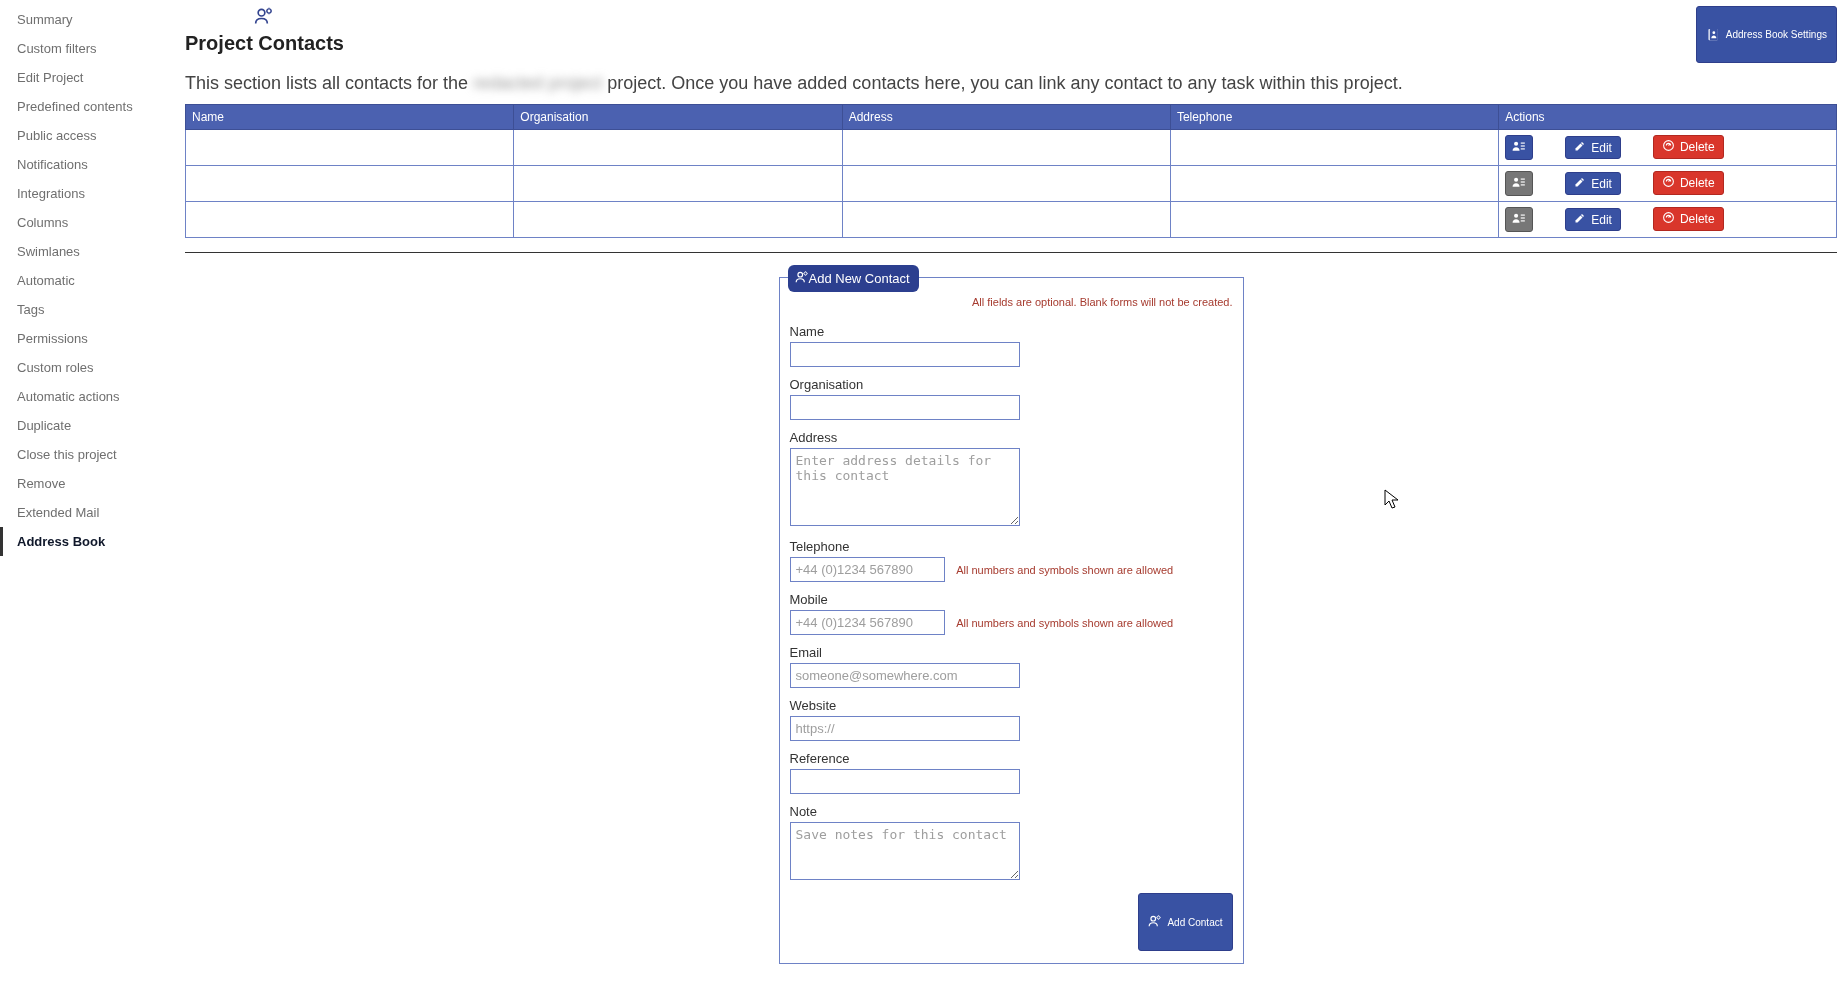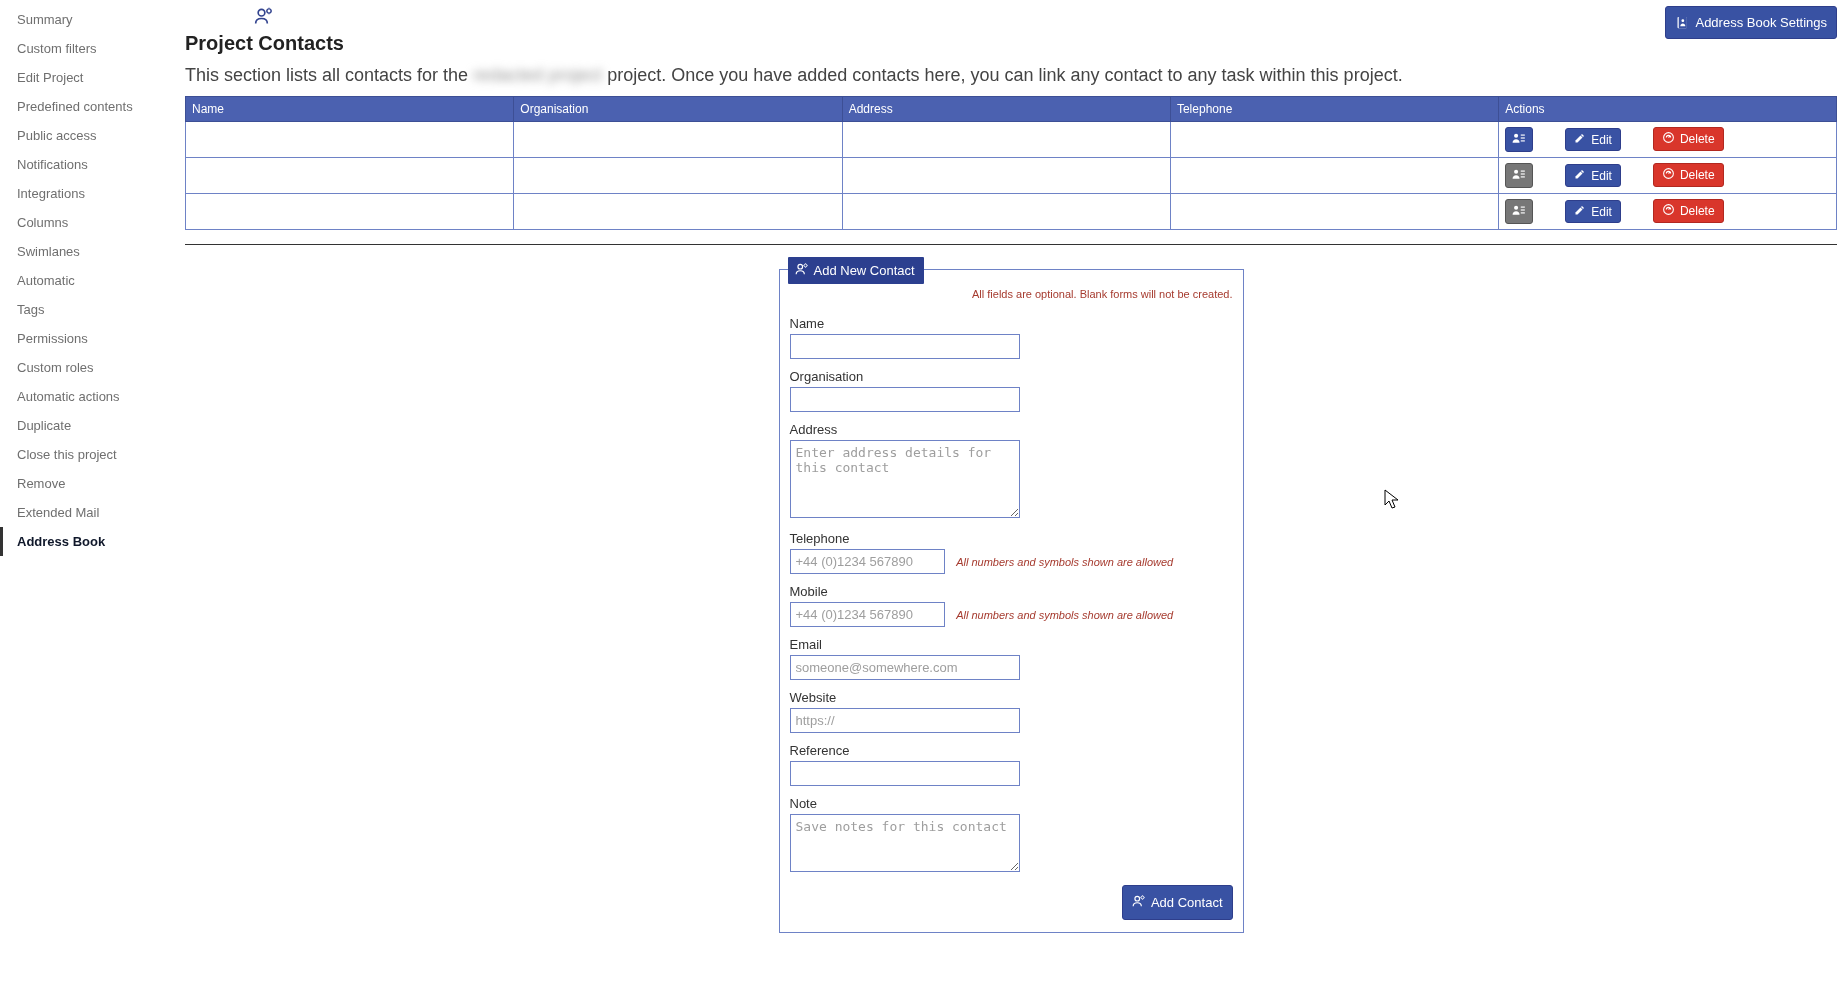--- a/index.html
+++ b/index.html
@@ -29,21 +29,21 @@
   }
   .topbar {
     display:flex; justify-content:space-between; align-items:flex-start;
   }
   .page-title-wrap { display:flex; align-items:center; gap:6px;flex-direction:column; }
   .page-title { font-size:20px; font-weight:bold; color:#222; }
   .icon-gear svg, .icon-book svg, .icon-pencil svg, .icon-delete svg, .icon-plus svg, .icon-user-list svg { display:block; }
   .btn {
     display:inline-flex; align-items:center; gap:5px;
     border:1px solid #2e3e8b; background:#3952a3; color:#fff;
-    padding:8px 9px; font-size:13px; border-radius:3px; cursor:pointer;
+    padding:20px 9px; font-size:10px; border-radius:3px; cursor:pointer;
   }
   .btn.red { background:#d9362b; border-color:#b22820; }
   .btn.grey { background:#777; border-color:#555; }
   .section-desc {
     margin:10px 0 10px 0; color:#444; font-size:18px;
   }
   .blur { filter: blur(4px); color:#999; }
   
   table.contacts {
     width:100%; border-collapse:collapse; border:1px solid #3952a3;
@@ -62,35 +62,35 @@
   .actions-cell .btn.icon-only { padding:4px 6px; }
   .hr { border:none; border-top:1px solid #333; margin:14px 0 24px 0; }
   
   .form-card {
     width:465px; margin:0 auto; border:1px solid #6e82c6;
     padding:18px 10px 12px 10px; position:relative;
   }
   .form-badge {
     position:absolute; top:-13px; left:8px;
     background:#2c3f8f; color:#fff; padding:5px 9px 5px 7px;
-    border-radius:1px; display:flex; gap:5px; align-items:center; font-size:13px;
+    border-radius:6px; display:flex; align-items:center; font-size:13px;
   }
   .form-note {
     color:#a63b2f; font-size:11px; text-align:right; margin-bottom:16px;
   }
   .fld { margin-bottom:10px; }
   .fld-label { display:block; margin-bottom:3px; font-size:13px; color:#333;}
   .txt, .txta {
     width:230px; border:1px solid #6e82c6; padding:4px 5px; font-size:13px;
     color:#333; background:#fff;
   }
   .txt.short{width:155px;}
   .txta { width:230px; height:78px; resize:both; }
   .txta.short{height:58px;}
-  .inline-hint{ color:#a63b2f; font-size:11px; margin-left:8px;font-style:italic;}
+  .inline-hint{ color:#a63b2f; font-size:11px; margin-left:8px;}
   .form-actions{ text-align:right; margin-top:8px;}
   ::placeholder{color:#9e9e9e;}
   .cursor {
     position:fixed; pointer-events:none; width:16px; height:22px;
   }
 </style>
 </head>
 <body>
 
 <nav class="sidebar" id="sidebar">

